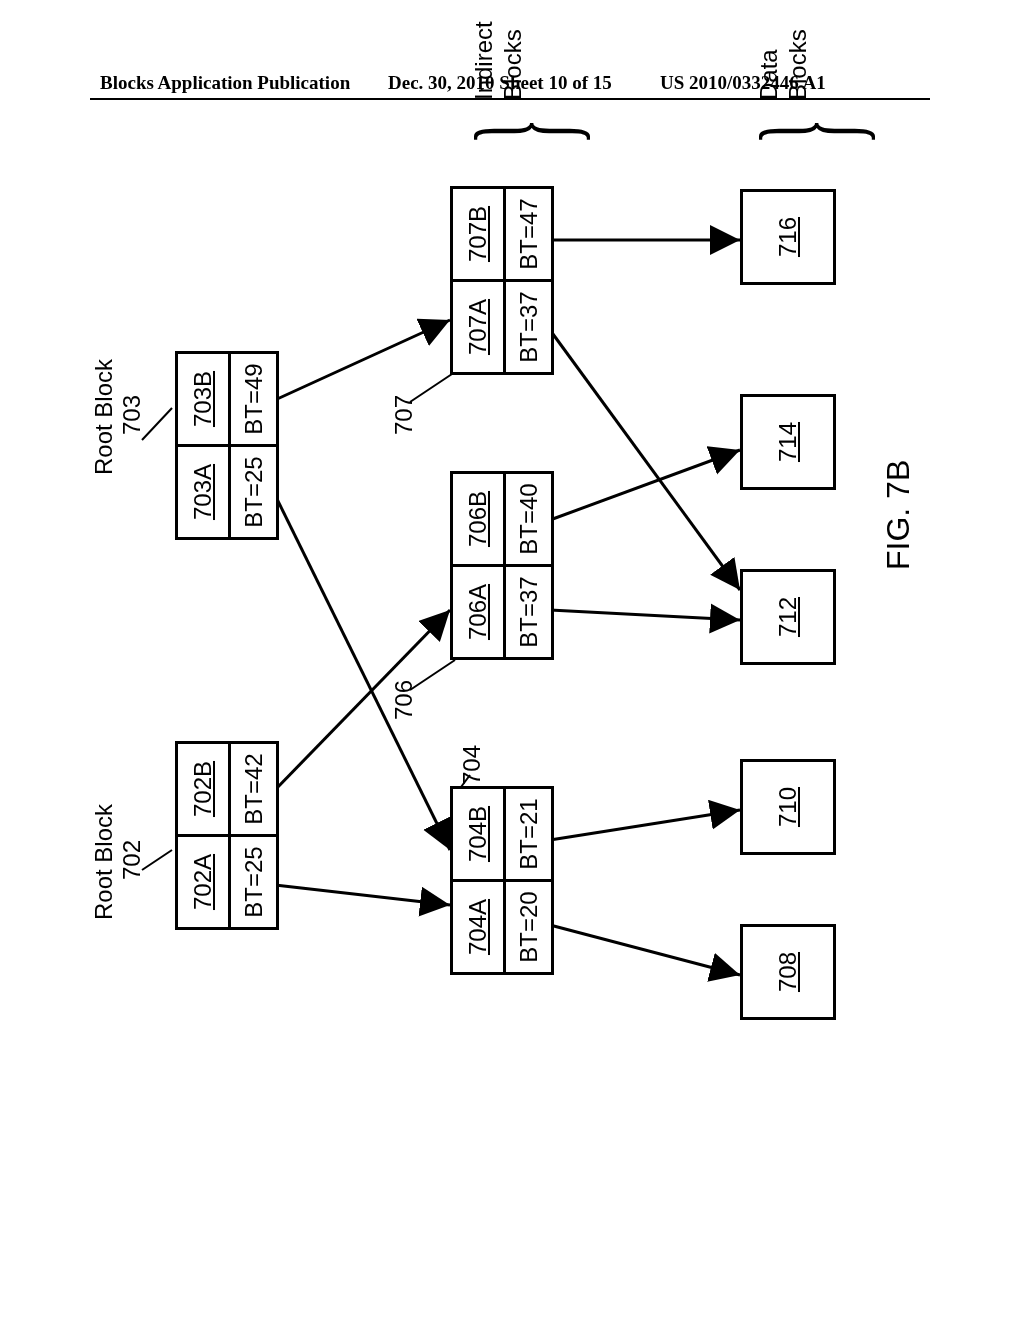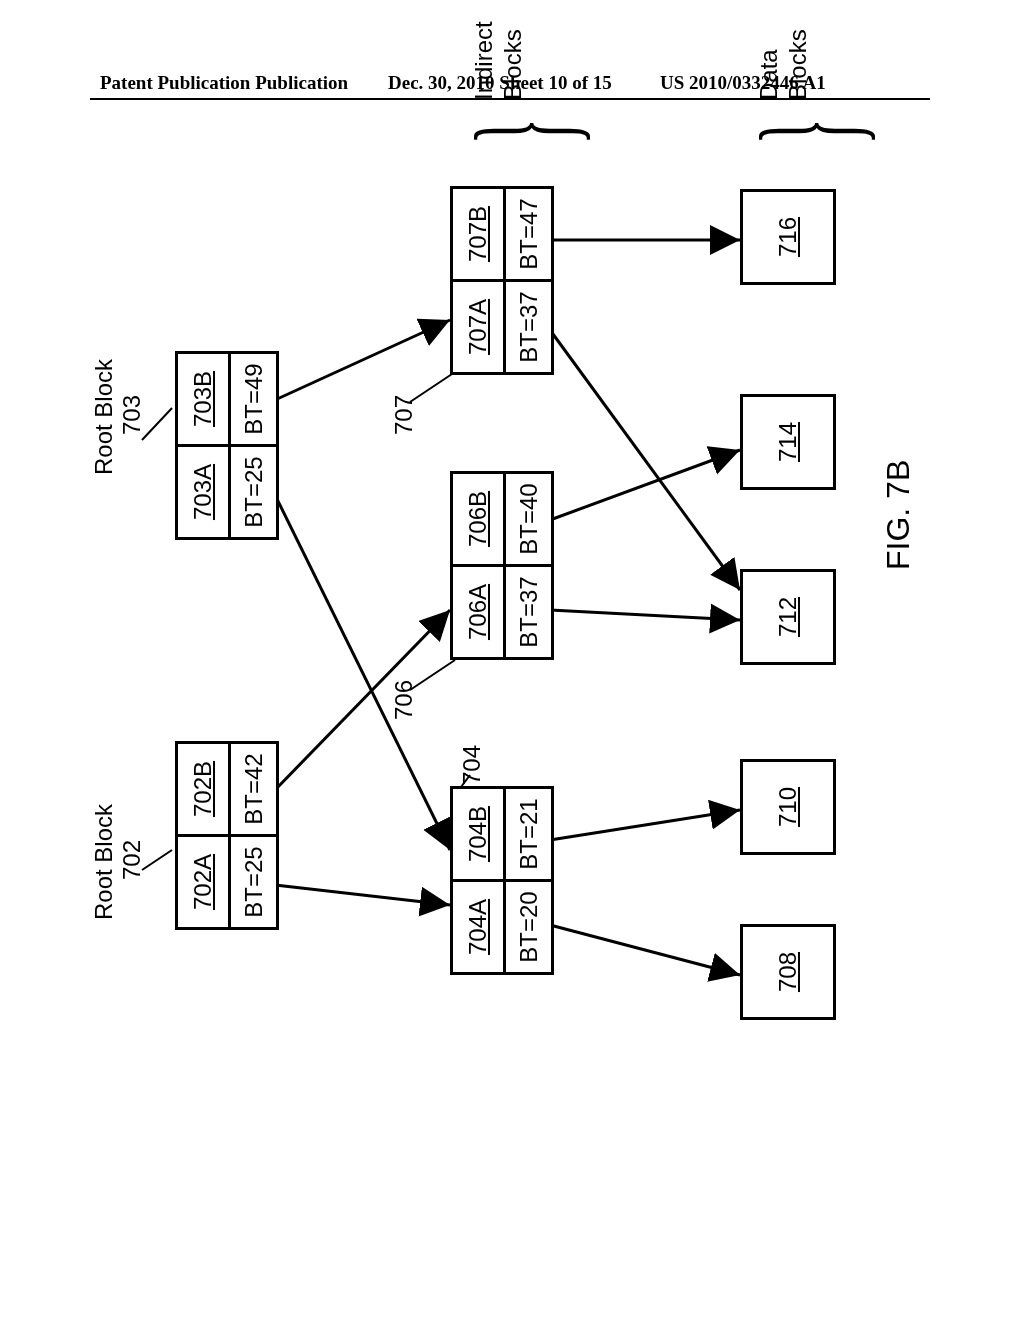--- a/index.html
+++ b/index.html
@@ -80,21 +80,21 @@
     top:0; left:0;
     width:1060px;
     height:860px;
     pointer-events:none;
   }
 </style>
 </head>
 <body>
 
 <div class="header">
-  <span class="left">Patent Publication Publication</span>
+  <span class="left">Blocks Application Publication</span>
   <span class="mid">Dec. 30, 2010  Sheet 10 of 15</span>
   <span class="right">US 2010/0332446 A1</span>
 </div>
 <div class="rule"></div>
 
 <div class="diagram-wrap">
   <div class="diagram">
 
     <svg class="arrows">
       <defs>

